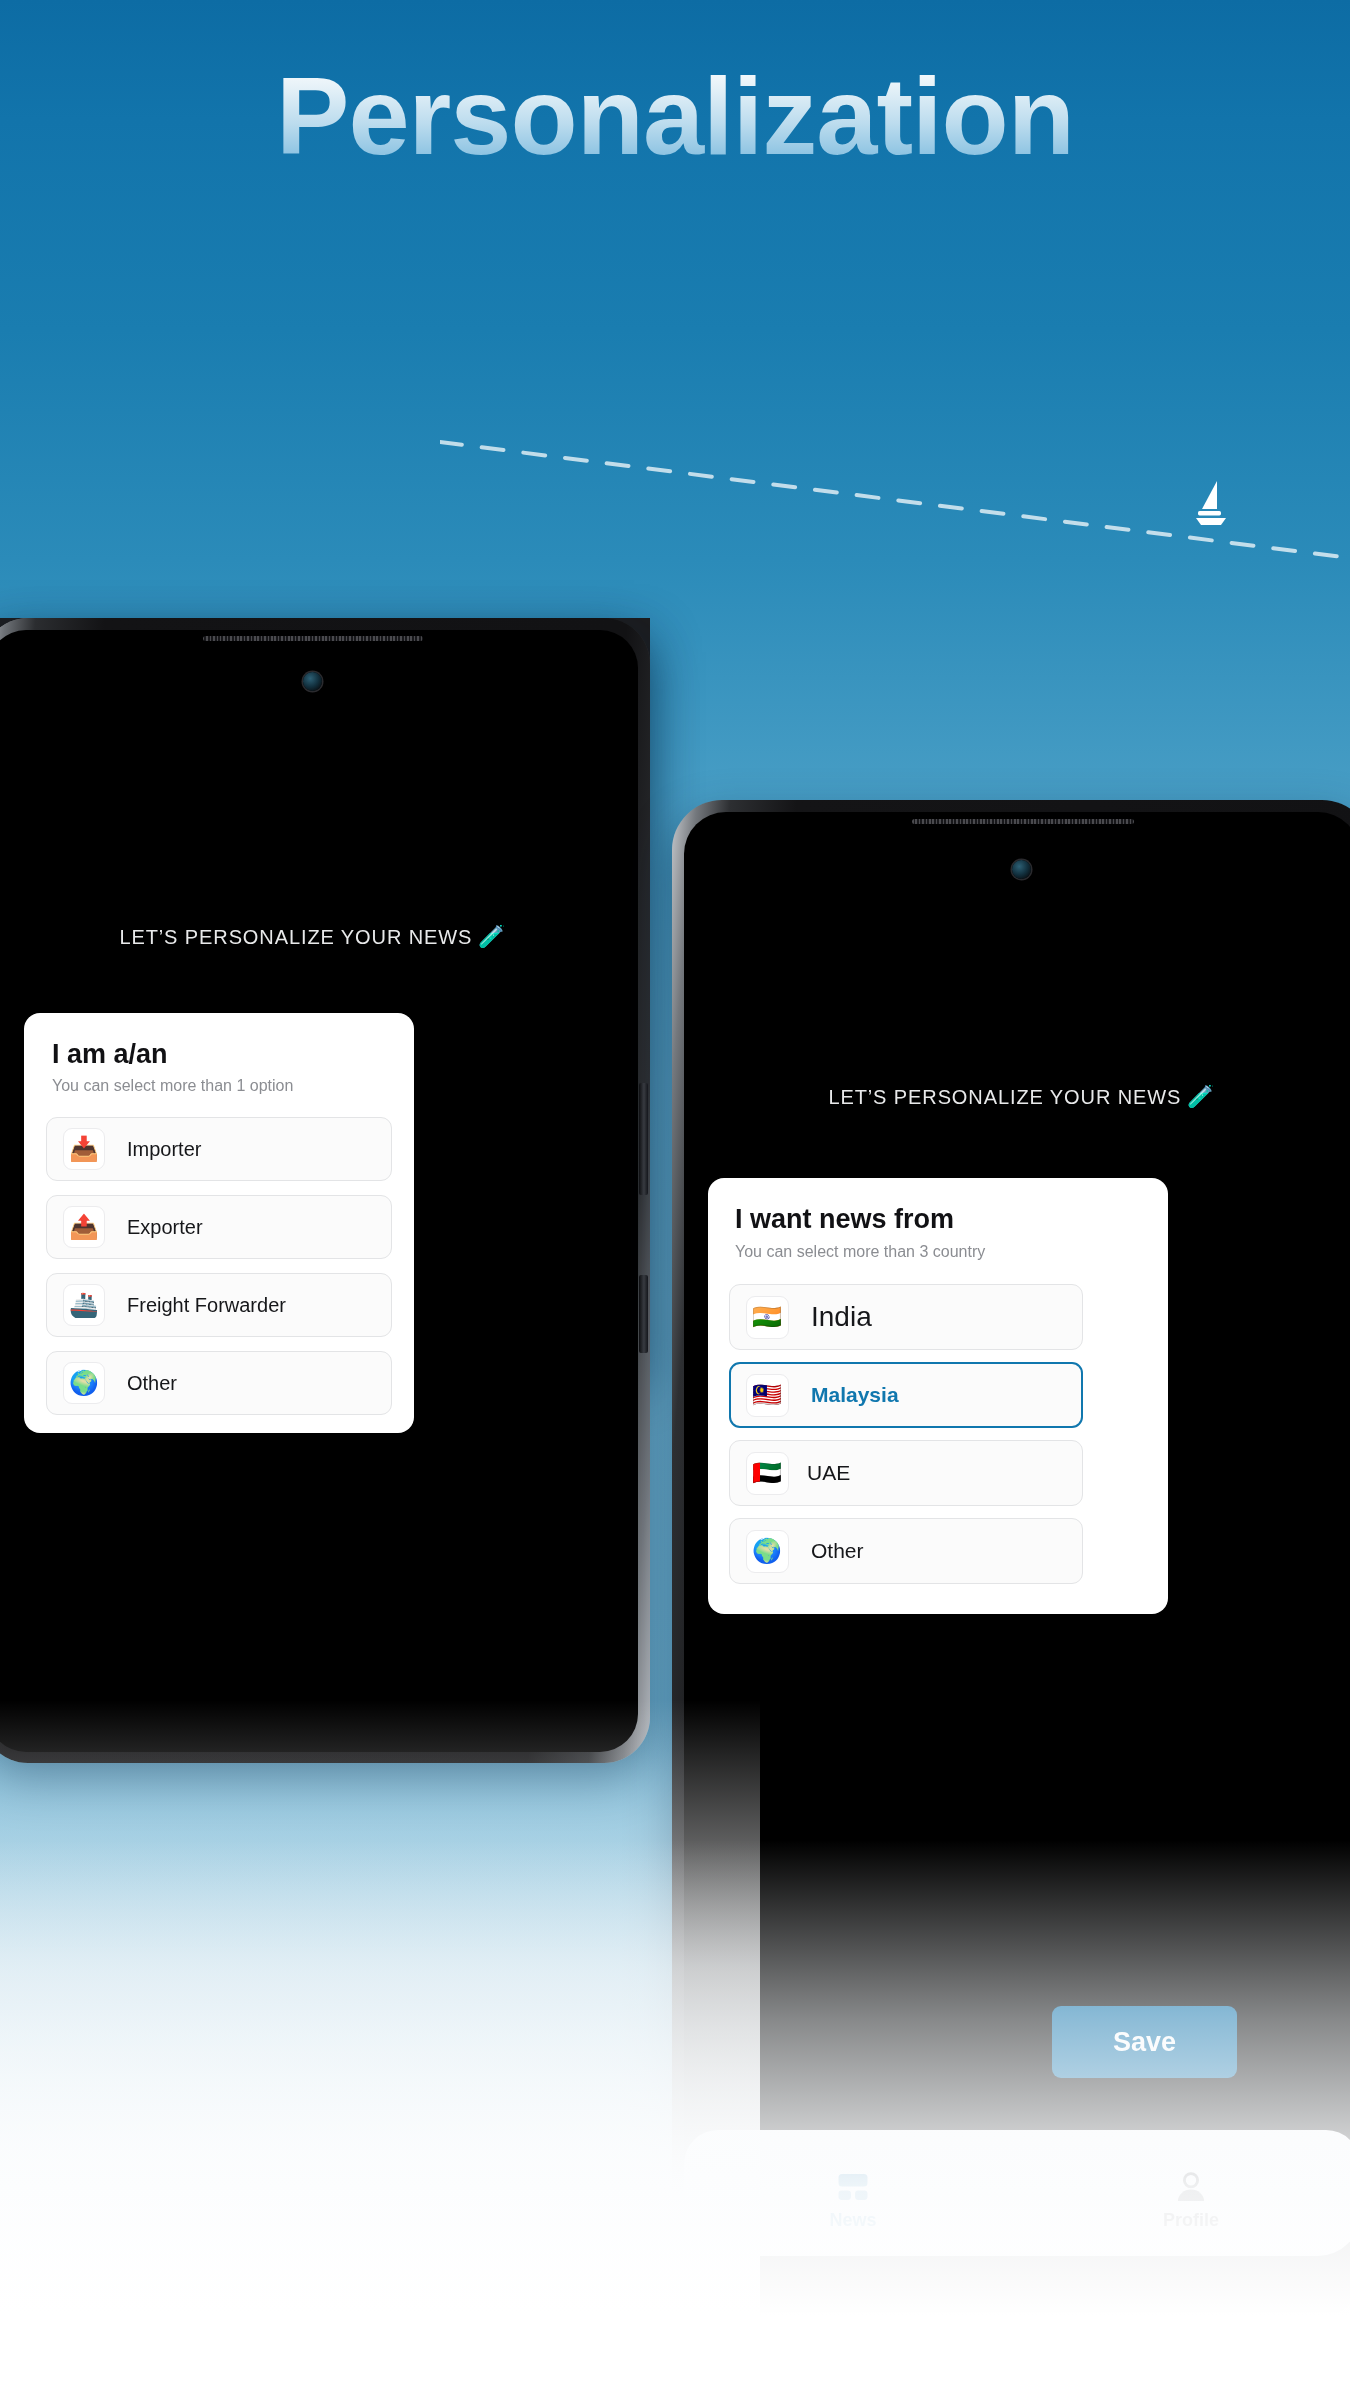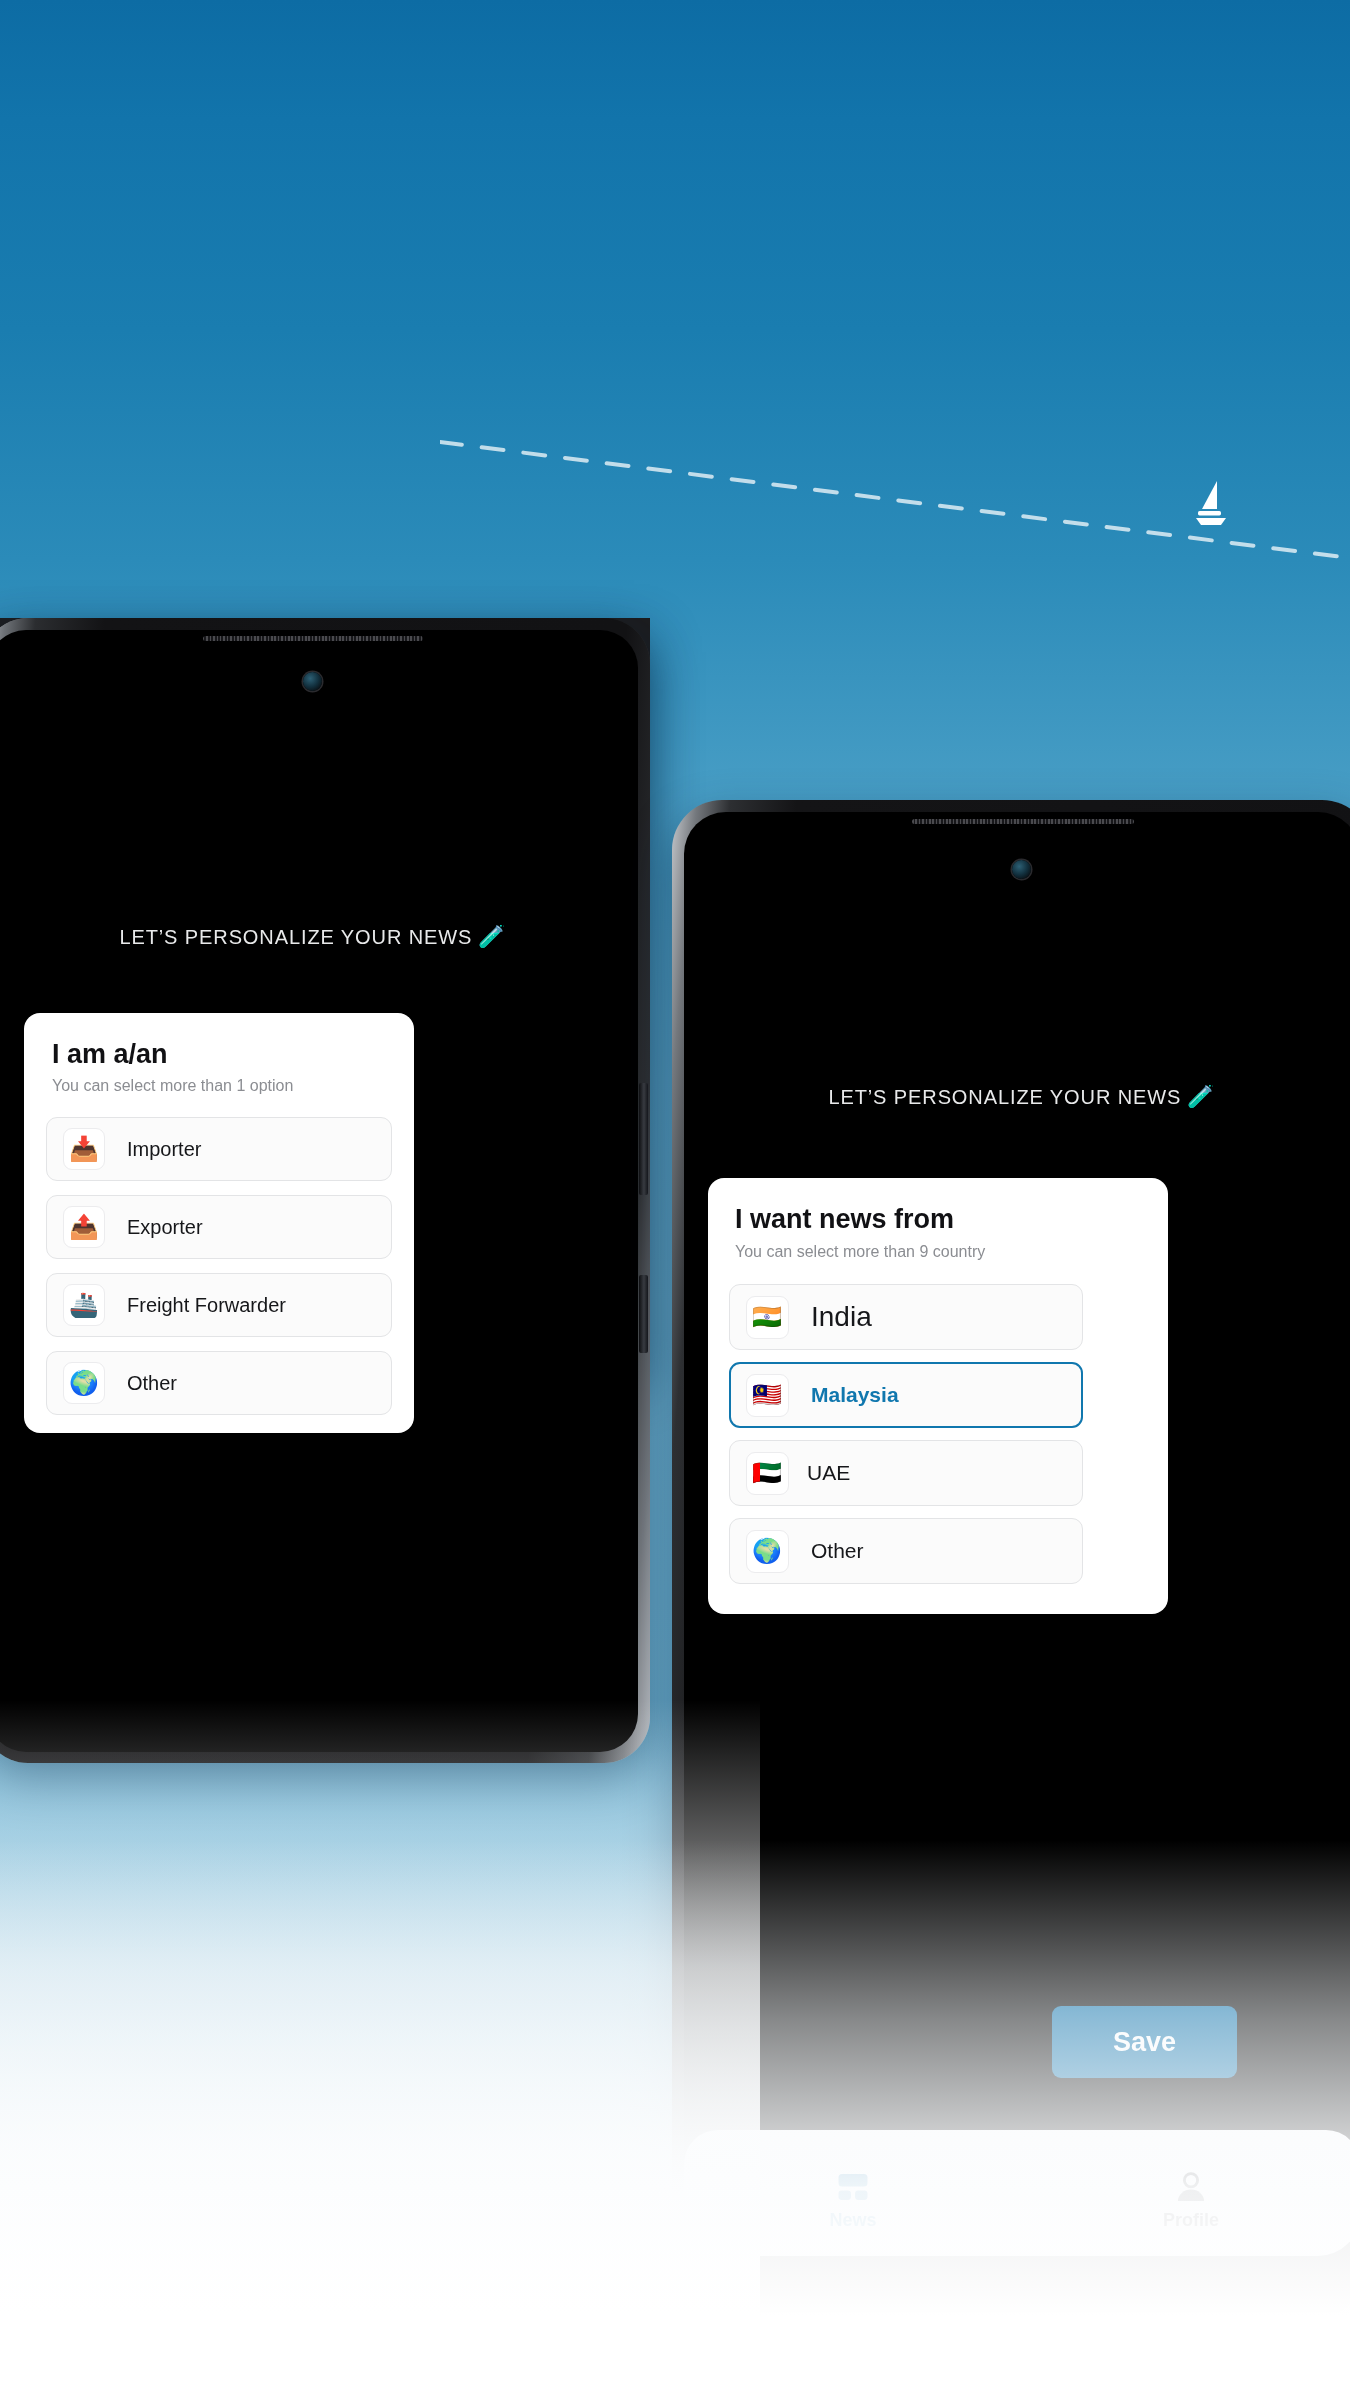--- a/index.html
+++ b/index.html
@@ -159,20 +159,21 @@
 
   <svg class="route" viewBox="0 0 910 160">
     <path d="M0 22 L910 138" stroke="#ffffff" stroke-opacity="0.72" stroke-width="4" stroke-dasharray="22 20" stroke-linecap="round" fill="none"></path>
   </svg>
   <svg style="position:absolute;left:1192px;top:479px;width:44px;height:46px;" viewBox="0 0 44 46">
     <path d="M25 2 L25 30 L10 30 Z" fill="#ffffff"></path>
     <rect x="6" y="32" width="23" height="4.4" rx="1.6" fill="#ffffff"></rect>
     <path d="M4 39 L34 39 L29 46 L9 46 Z" fill="#ffffff"></path>
   </svg>
 
+  <div id="headline">Personalization</div>
 
   <div class="phone" style="left:-18px; top:618px; width:668px; height:750px;">
     <div class="phone-frame"></div>
   </div>
 
   <div class="phone" style="left:-18px; top:618px; width:668px; height:1145px; border-radius:46px;
               background:linear-gradient(95deg,#b9bcc0 0%,#6e7277 3%,#2b2d30 7%,#131315 16%,#121214 84%,#2c2e31 92%,#75797e 96.5%,#c2c5c9 100%);">
   </div>
   <div class="side-btn" style="left:639px; top:1083px; width:9px; height:112px;"></div>
   <div class="side-btn" style="left:639px; top:1275px; width:9px; height:78px;"></div>
@@ -229,21 +230,21 @@
 
     <div class="grille" style="left:228px; top:7px; width:222px;"></div>
     <div class="camera" style="left:328px; top:48px; width:19px; height:19px;"></div>
 
     <div class="screen-head" style="position:absolute; left:0; top:272px; width:676px; font-size:20px;">
       <span>LET’S PERSONALIZE YOUR NEWS</span><span style="font-size:22px; margin-left:6px;">🧪</span>
     </div>
 
     <div class="card" style="left:24px; top:366px; width:460px; height:436px;">
       <div class="card-title" style="position:absolute; left:27px; top:26px; font-size:27px;">I want news from</div>
-      <div class="card-sub" style="position:absolute; left:27px; top:65px; font-size:16px;">You can select more than 9 country</div>
+      <div class="card-sub" style="position:absolute; left:27px; top:65px; font-size:16px;">You can select more than 3 country</div>
 
       <div class="opt-row" style="position:absolute; left:21px; top:106px; width:354px; height:66px;">
         <div class="opt-ico" style="margin-left:16px; width:43px; height:43px; font-size:24px;">
             <span>🇮🇳</span>
           </div>
         <div class="opt-label" style="margin-left:22px; font-size:28px;">India</div>
       </div>
 
       <div class="opt-row sel" style="position:absolute; left:21px; top:184px; width:354px; height:66px;">
         <div class="opt-ico" style="margin-left:15px; width:43px; height:43px; font-size:24px;">

